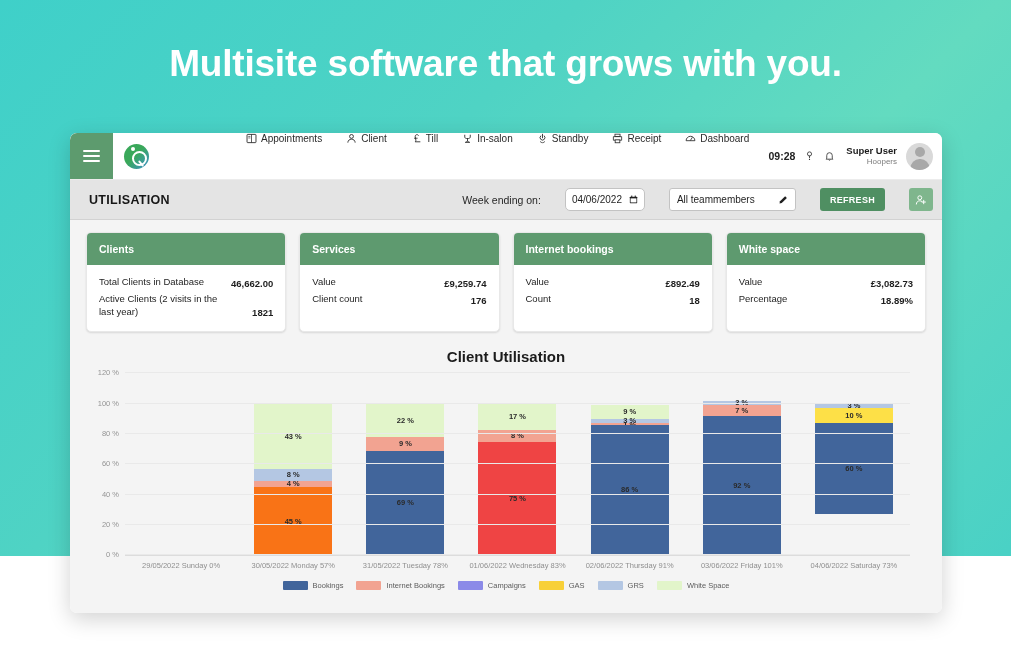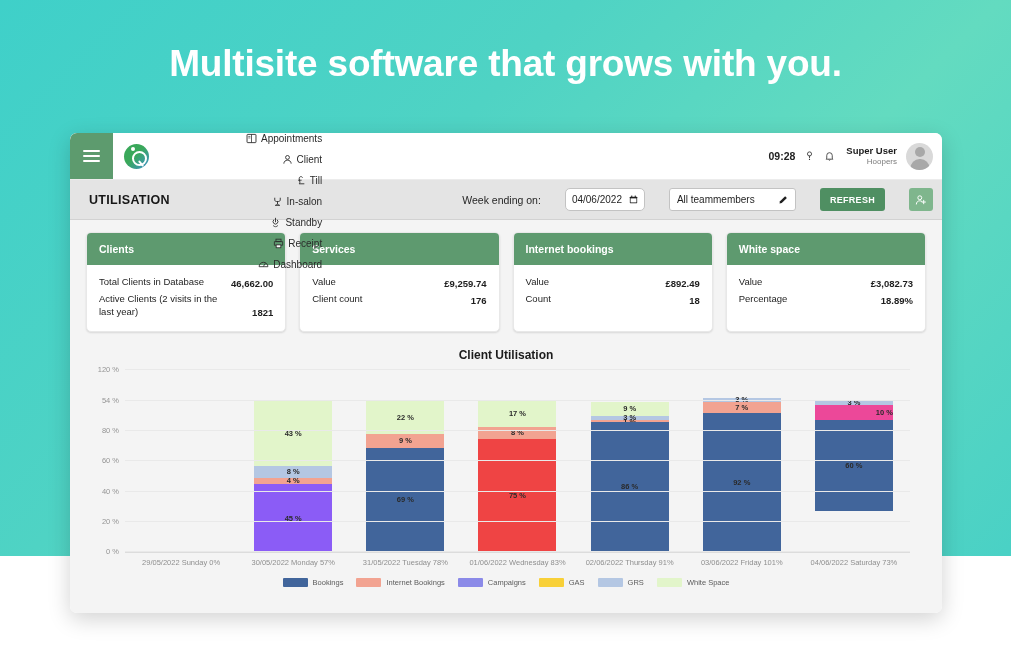--- a/index.html
+++ b/index.html
@@ -80,23 +80,22 @@
   .logo-mark .dot {
     position: absolute; left: 7px; top: 3px;
     width: 4px; height: 4px; border-radius: 50%; background: #ffffff; z-index: 2;
   }
   .logo-mark .stem {
     position: absolute; left: 16px; top: 16px;
     width: 2px; height: 7px; background: #ffffff; transform: rotate(-40deg);
     border-radius: 1px; z-index: 2;
   }
   .nav-items {
-    display: flex; align-items: flex-end; gap: 10px;
+    display: flex; align-items: flex-start; gap: 24px;
     margin-left: 28px;
-    flex-direction: column;
   }
   .nav-item {
     display: flex; align-items: center; gap: 4px;
     font-size: 10px; color: #2b2b2b; cursor: pointer; white-space: nowrap;
   }
   .nav-item svg { display: block; }
   .nav-right {
     margin-left: auto; display: flex; align-items: center; gap: 9px;
     padding-right: 9px;
   }
@@ -168,21 +167,21 @@
     gap: 8px; margin-bottom: 4px; font-size: 9.5px; color: #1e1e1e;
   }
   .card-row:last-child { margin-bottom: 0; }
   .card-row .rlabel { line-height: 1.35; }
   .card-row .rvalue { font-weight: bold; white-space: nowrap; align-self: flex-end; }
   .card-row.two-line .rvalue { align-self: flex-end; margin-left: 13px; }
 
   
   .chart-wrap { margin-top: 16px; position: relative; height: 240px; }
   .chart-title {
-    text-align: center; font-size: 12px; font-weight: bold; color: #1c1c1c;
+    text-align: center; font-size: 15px; font-weight: bold; color: #1c1c1c;
     margin-bottom: 8px;
   }
   .plot {
     position: relative; height: 183px;
     margin-left: 39px; margin-right: 16px;
     border-bottom: 1px solid #dcdcdc;
   }
   .gridline {
     position: absolute; left: 0; right: 0; height: 1px; background: #e9e9e9;
   }
@@ -424,21 +423,21 @@
               <div class="bar" style="height: 83.3333%;">
                 <div class="seg" style="background: rgb(226, 245, 202); height: 43%;">
                   <span>43 %</span>
                 </div>
                 <div class="seg" style="background: rgb(180, 199, 227); height: 8%;">
                   <span>8 %</span>
                 </div>
                 <div class="seg" style="background: rgb(242, 163, 145); height: 4%;">
                   <span>4 %</span>
                 </div>
-                <div class="seg" style="background: #8b5cf6; height: 45%; align-items: center;">
+                <div class="seg" style="background: #f97316; height: 45%; align-items: center;">
                   <span>45 %</span>
                 </div>
               </div>
             </div>
             <div class="bar-slot">
               <div class="bar" style="height: 83.3333%;">
                 <div class="seg" style="background: rgb(226, 245, 202); height: 22%;">
                   <span>22 %</span>
                 </div>
                 <div class="seg" style="background: rgb(242, 163, 145); height: 9%;">
@@ -489,21 +488,21 @@
                 <div class="seg" style="background: rgb(65, 101, 155); height: 90.1961%;">
                   <span>92 %</span>
                 </div>
               </div>
             </div>
             <div class="bar-slot">
               <div class="bar" style="height: 83.3333%;">
                 <div class="seg" style="background: rgb(180, 199, 227); height: 3%;">
                   <span>3 %</span>
                 </div>
-                <div class="seg" style="background: #ec4899; height: 10%; justify-content: flex-end;">
+                <div class="seg" style="background: #fde047; height: 10%;">
                   <span>10 %</span>
                 </div>
                 <div class="seg" style="background: rgb(65, 101, 155); height: 60%;">
                   <span>60 %</span>
                 </div>
               </div>
             </div>
           </div>
       <div class="gridline" style="bottom: 0%;">
             <div class="ytick">0 %</div>
@@ -514,21 +513,21 @@
           <div class="gridline" style="bottom: 33.3333%;">
             <div class="ytick">40 %</div>
           </div>
           <div class="gridline" style="bottom: 50%;">
             <div class="ytick">60 %</div>
           </div>
           <div class="gridline" style="bottom: 66.6667%;">
             <div class="ytick">80 %</div>
           </div>
           <div class="gridline" style="bottom: 83.3333%;">
-            <div class="ytick">54 %</div>
+            <div class="ytick">100 %</div>
           </div>
           <div class="gridline" style="bottom: 100%;">
             <div class="ytick">120 %</div>
           </div>
         </div>
       <div class="xlabels" id="xlabels">
           <div class="xlabel">29/05/2022 Sunday 0%</div>
           <div class="xlabel">30/05/2022 Monday 57%</div>
           <div class="xlabel">31/05/2022 Tuesday 78%</div>
           <div class="xlabel">01/06/2022 Wednesday 83%</div>

